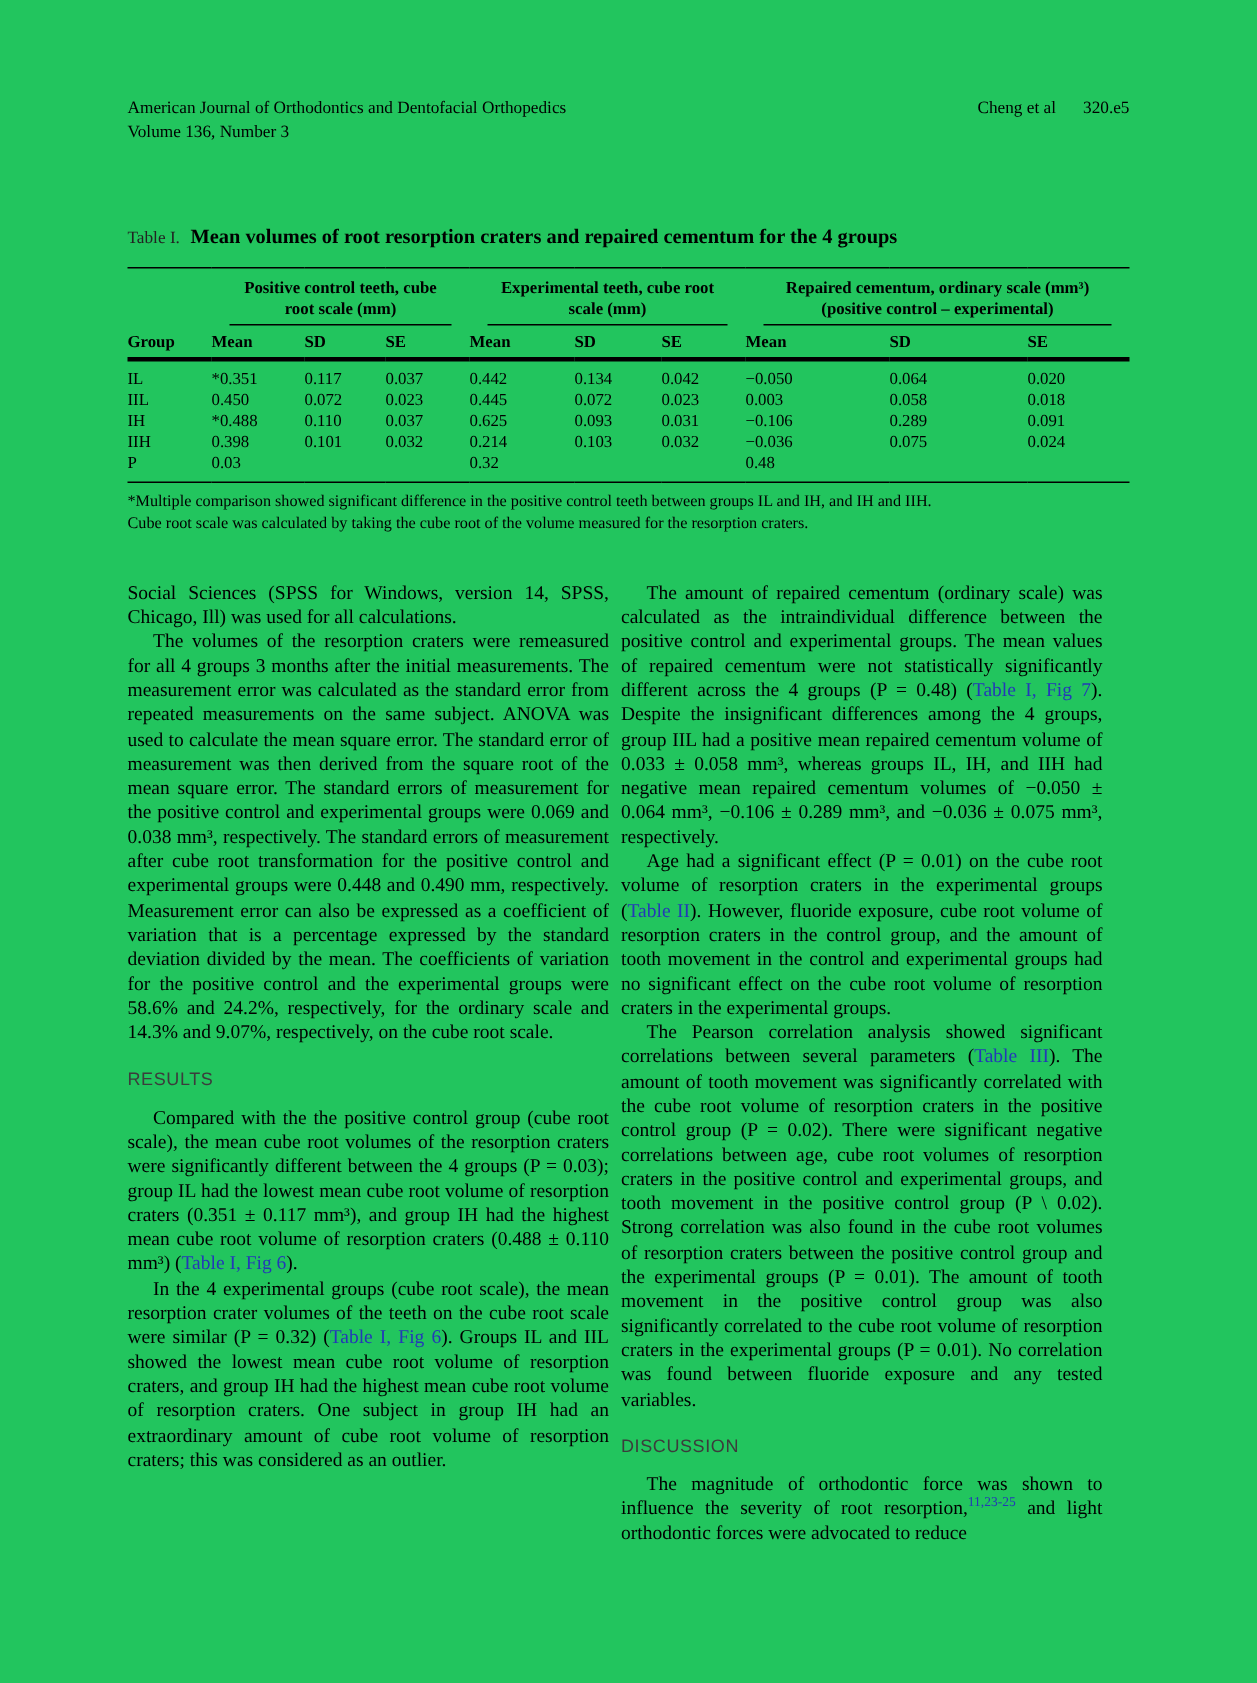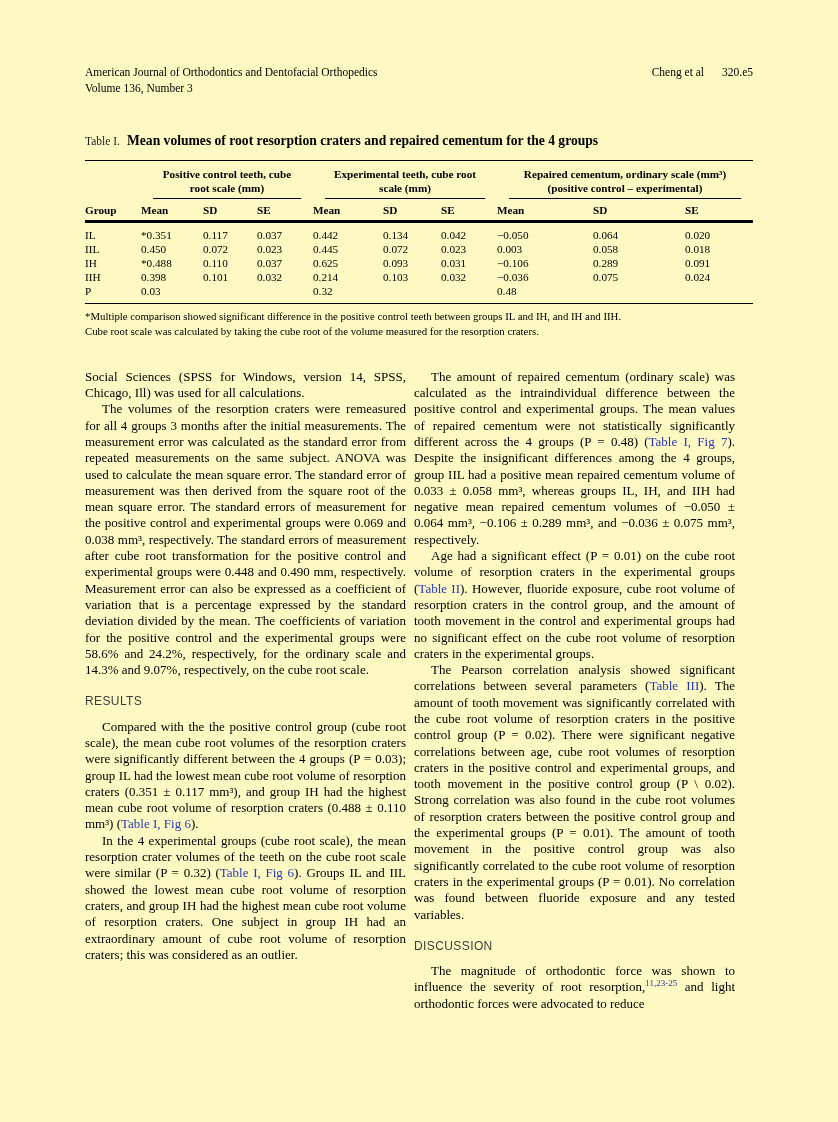--- a/index.html
+++ b/index.html
@@ -1,26 +1,26 @@
 <!DOCTYPE html>
 <html style="--link-color: #2438b8;"><head>
 <meta charset="utf-8">
 <style>
   html,body{margin:0;padding:0;background:#ffffff;}
   .page{
-    width:838px;height:1122px;box-sizing:border-box;background:#fef9c3;
+    width:838px;height:1122px;box-sizing:border-box;background:#22c55e;
     margin:0 auto;padding:64px 85px 0 85px;
     font-family:"Liberation Serif",serif;color:#000;overflow:hidden;
   }
   
   .running-head{display:flex;justify-content:space-between;align-items:flex-start;font-size:11.5px;line-height:1.4;}
   .rh-right{white-space:nowrap;}
   .rh-right .pg{margin-left:18px;}
   
-  .table-caption{margin-top:34px;line-height:1.3;}
+  .table-caption{margin-top:52px;line-height:1.3;}
   .tbl-label{font-size:11.5px;color:#222;margin-right:7px;}
   .tbl-title{font-size:13.6px;font-weight:bold;}
   
   table.data{width:100%;border-collapse:collapse;margin-top:9px;font-size:11.2px;line-height:1.25;
     border-top:1px solid #000;}
   table.data th,table.data td{font-weight:normal;text-align:left;padding:0;}
   tr.grp-row th{padding-top:6px;vertical-align:bottom;}
   .grp-head{font-weight:bold;text-align:center;border-bottom:1px solid #000;padding:0 2px 3px 2px;margin:0 12px;}
   tr.sub-row th{font-weight:bold;padding:4px 0 3px 0;border-bottom:3px solid #000000;}
   tbody td{padding:2.5px 0;vertical-align:top;}

